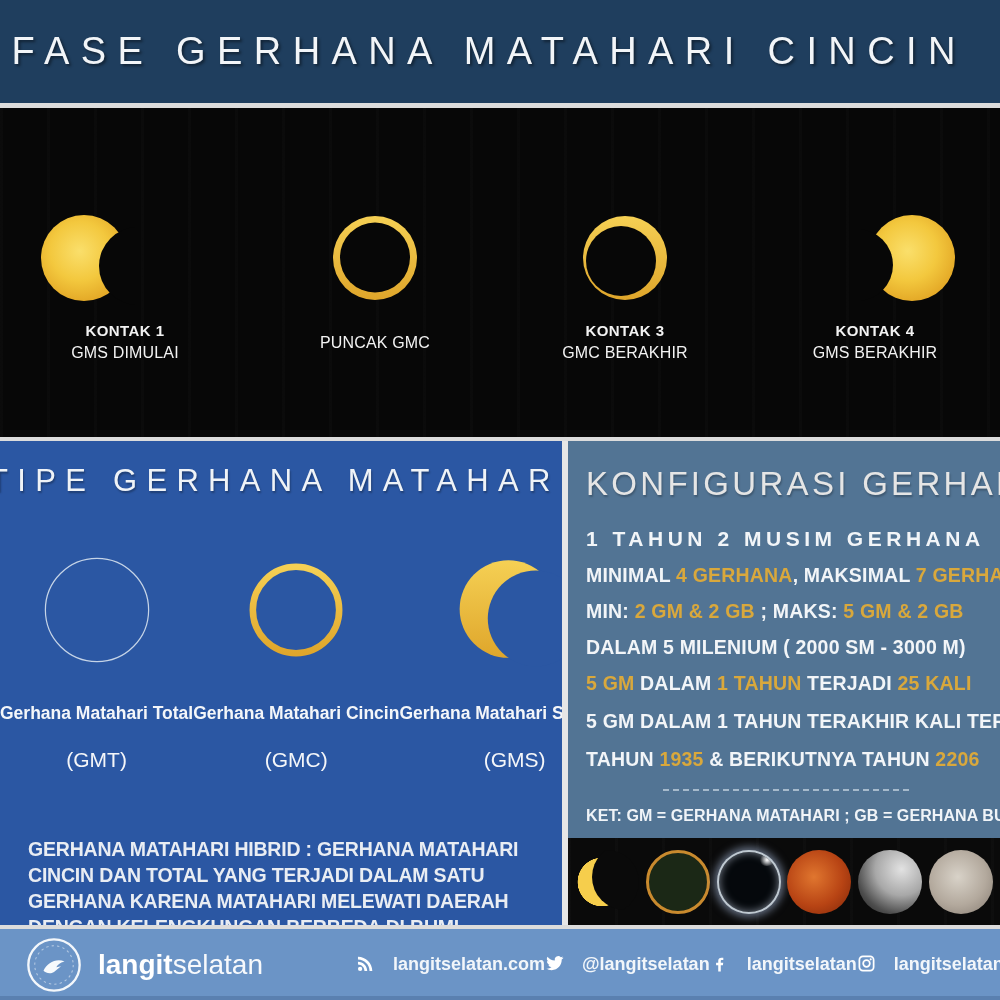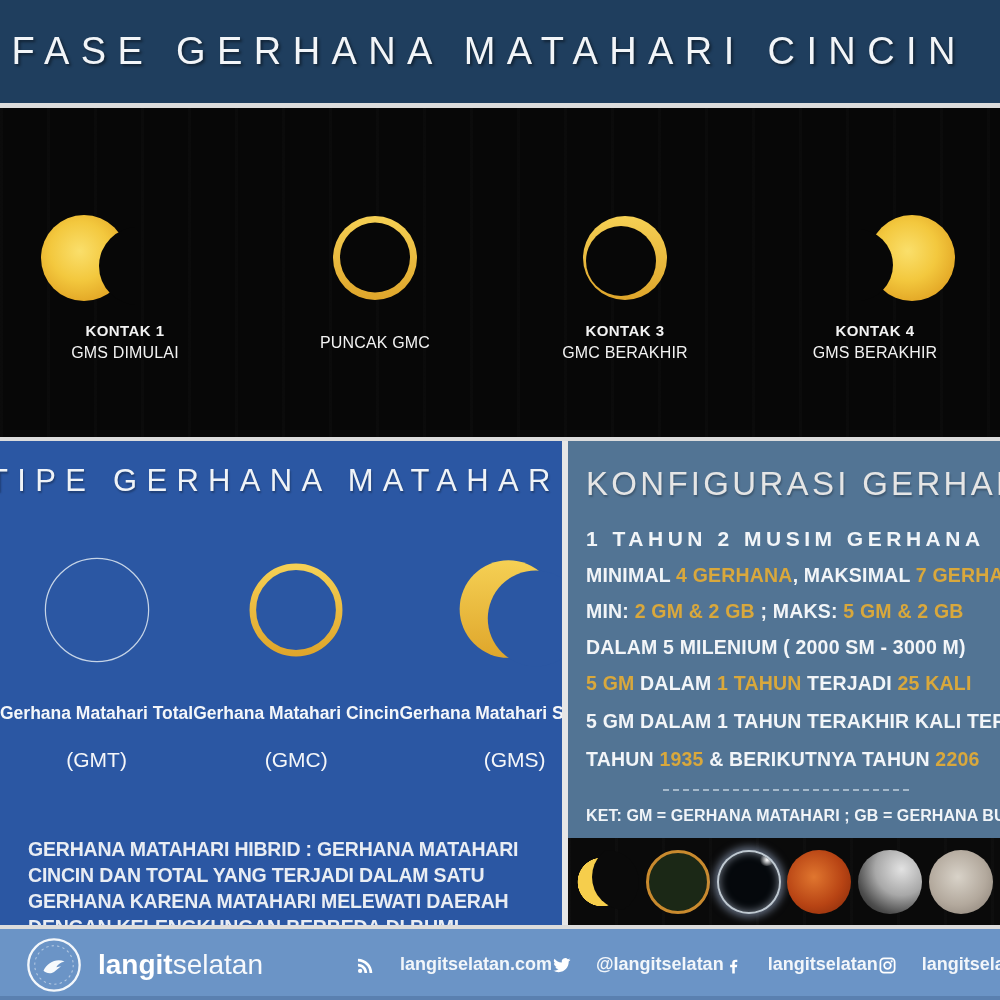--- a/index.html
+++ b/index.html
@@ -65,21 +65,21 @@
   .photo-fullmoon{background:radial-gradient(circle at 45% 42%, #D8D2C8 0%, #B3A99D 55%, #83796F 100%)}
 
   
   .footer{height:71px;background:#6B94C6;display:flex;align-items:center;box-shadow:inset 0 -4px 0 rgba(60,92,136,.35)}
   .brand{display:flex;align-items:center;margin-left:26px;width:292px;flex:none}
   .logo-badge{width:56px;height:56px;flex:none}
   .brand-name{margin-left:16px;font-size:28px;color:#FFFFFF;white-space:nowrap}
   .brand-bold{font-weight:700}
   .brand-light{font-weight:300;opacity:.95}
   .links{flex:1;display:flex;align-items:center;justify-content:space-between;margin:0 48px 0 38px}
-  .link{display:flex;align-items:flex-end;gap:25px;color:#F2F6FA;font-size:18px;font-weight:700;white-space:nowrap;cursor:pointer}
+  .link{display:flex;align-items:flex-start;gap:18px;color:#F2F6FA;font-size:18px;font-weight:700;white-space:nowrap;cursor:pointer}
   .link svg{width:19px;height:19px;flex:none}
 
   .defs-svg{position:absolute;width:0;height:0}
 </style>
 </head>
 <body>
 
 <svg class="defs-svg" aria-hidden="true">
   <defs>
     <radialGradient id="sunGrad" cx="45%" cy="42%" r="62%">

